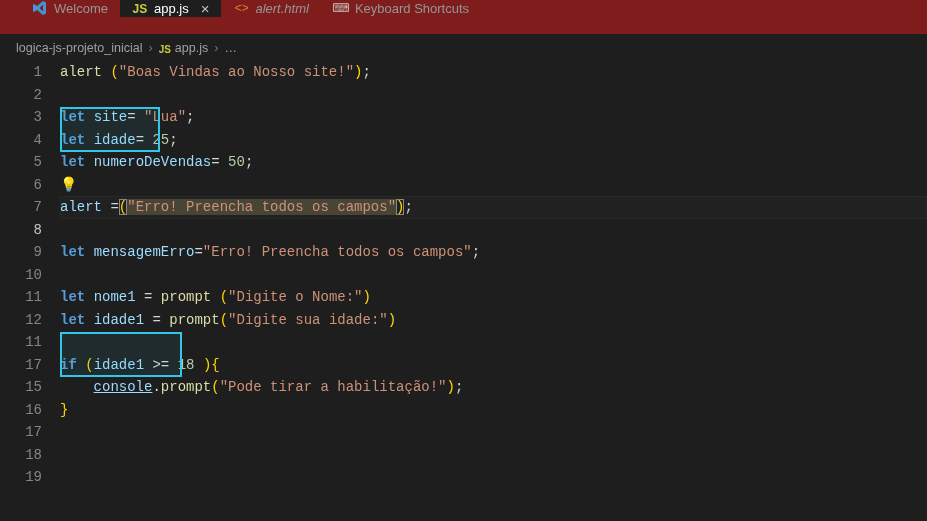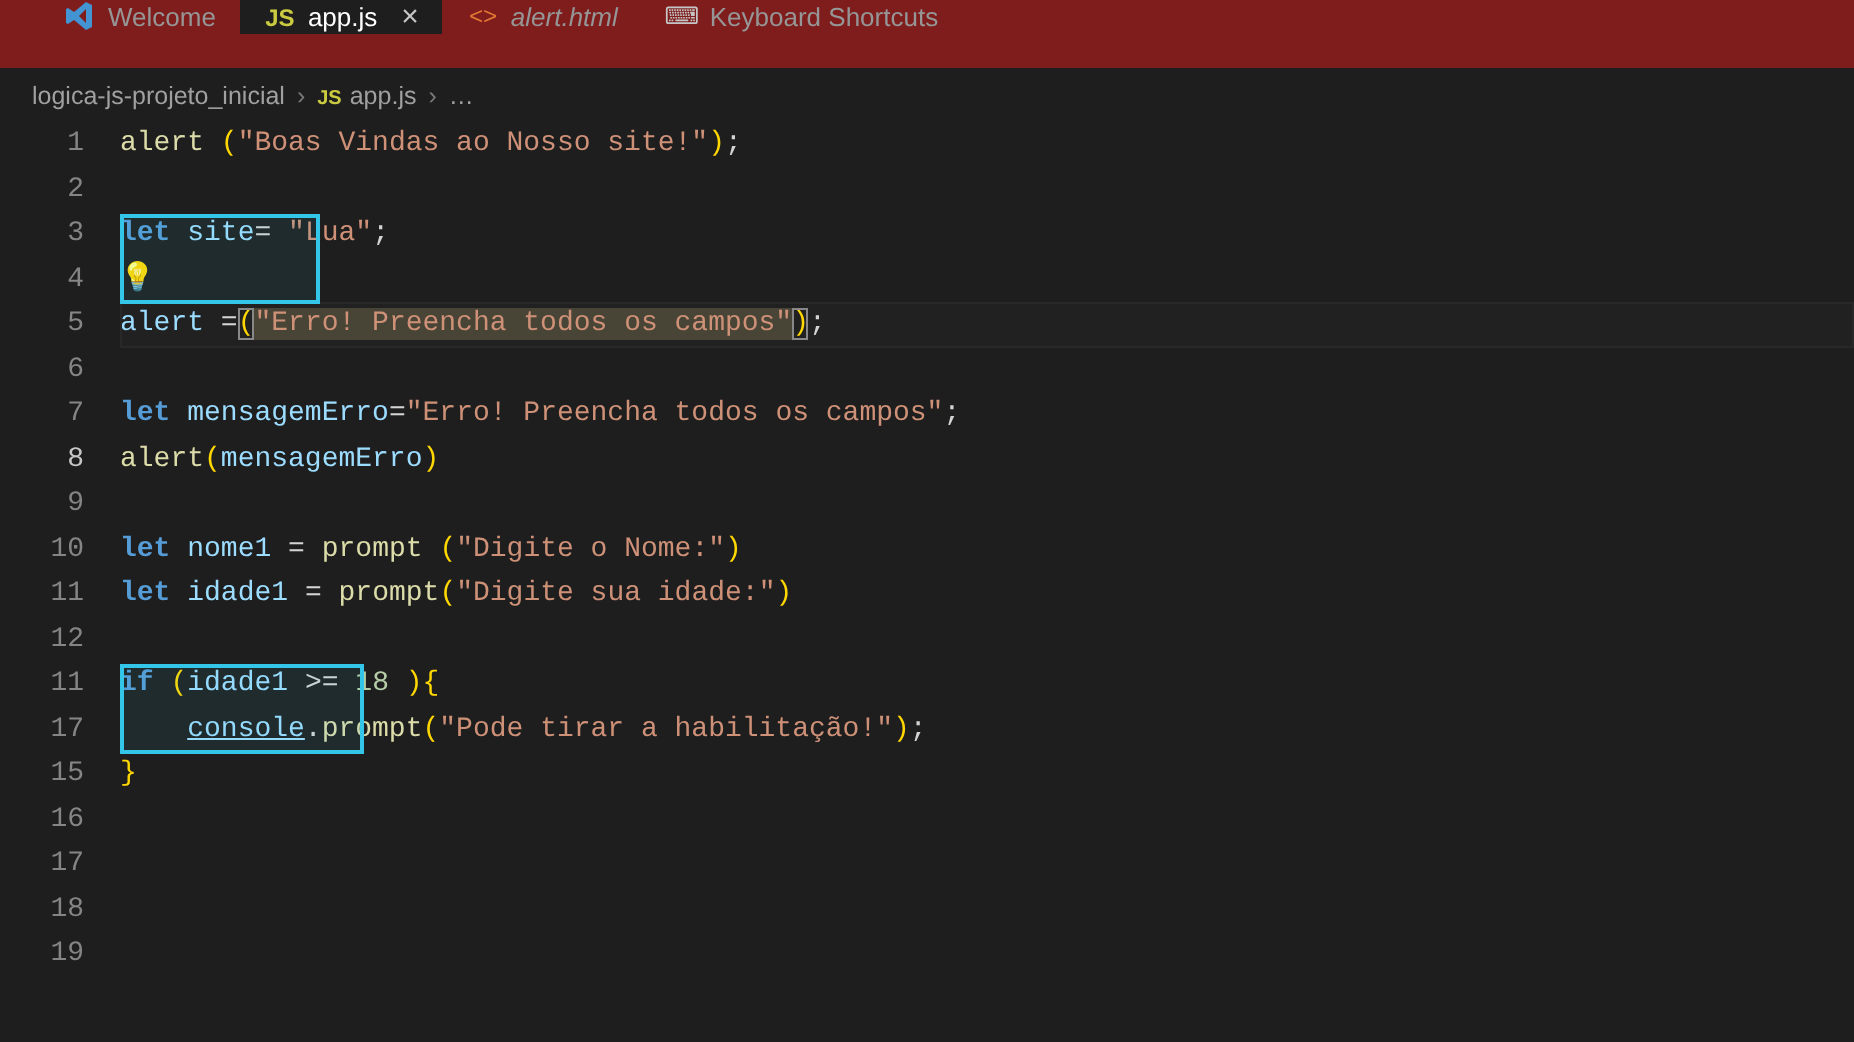--- a/index.html
+++ b/index.html
@@ -158,25 +158,26 @@
     <div class="ln">19</div>
   </div>
   <div class="code">
 
     <div class="hlbox" style="top:46px; left:0px; width:100px; height:45px;"></div>
     <div class="hlbox" style="top:271px; left:0px; width:122px; height:45px;"></div>
 
     <div class="line"><span class="fn">alert</span> <span class="br1">(</span><span class="str">"Boas Vindas ao Nosso site!"</span><span class="br1">)</span><span class="pun">;</span></div>
     <div class="line"></div>
     <div class="line"><span class="kw">let</span> <span class="var">site</span><span class="pun">=</span> <span class="str">"Lua"</span><span class="pun">;</span></div>
+    <div class="line"><span class="kw">let</span> <span class="var">idade</span><span class="pun">=</span> <span class="num">25</span><span class="pun">;</span></div>
+    <div class="line"><span class="kw">let</span> <span class="var">numeroDeVendas</span><span class="pun">=</span> <span class="num">50</span><span class="pun">;</span></div>
     <div class="line"><span class="bulb">💡</span></div>
     <div class="line current"><span class="var">alert</span> <span class="pun">=</span><span class="br1 matchbr">(</span><span class="str sel">"Erro! Preencha todos os campos"</span><span class="br1 matchbr">)</span><span class="pun">;</span></div>
     <div class="line"></div>
     <div class="line"><span class="kw">let</span> <span class="var">mensagemErro</span><span class="pun">=</span><span class="str">"Erro! Preencha todos os campos"</span><span class="pun">;</span></div>
-    <div class="line"><span class="fn">alert</span><span class="br1">(</span><span class="var">mensagemErro</span><span class="br1">)</span></div>
     <div class="line"></div>
     <div class="line"><span class="kw">let</span> <span class="var">nome1</span> <span class="pun">=</span> <span class="fn">prompt</span> <span class="br1">(</span><span class="str">"Digite o Nome:"</span><span class="br1">)</span></div>
     <div class="line"><span class="kw">let</span> <span class="var">idade1</span> <span class="pun">=</span> <span class="fn">prompt</span><span class="br1">(</span><span class="str">"Digite sua idade:"</span><span class="br1">)</span></div>
     <div class="line"></div>
     <div class="line"><span class="kw">if</span> <span class="br1">(</span><span class="var">idade1</span> <span class="pun">&gt;=</span> <span class="num">18</span> <span class="br1">)</span><span class="br1">{</span></div>
     <div class="line">    <span class="obj">console</span><span class="pun">.</span><span class="fn">prompt</span><span class="br1">(</span><span class="str">"Pode tirar a habilitação!"</span><span class="br1">)</span><span class="pun">;</span></div>
     <div class="line"><span class="br1">}</span></div>
     <div class="line"></div>
   </div>
 </div>

